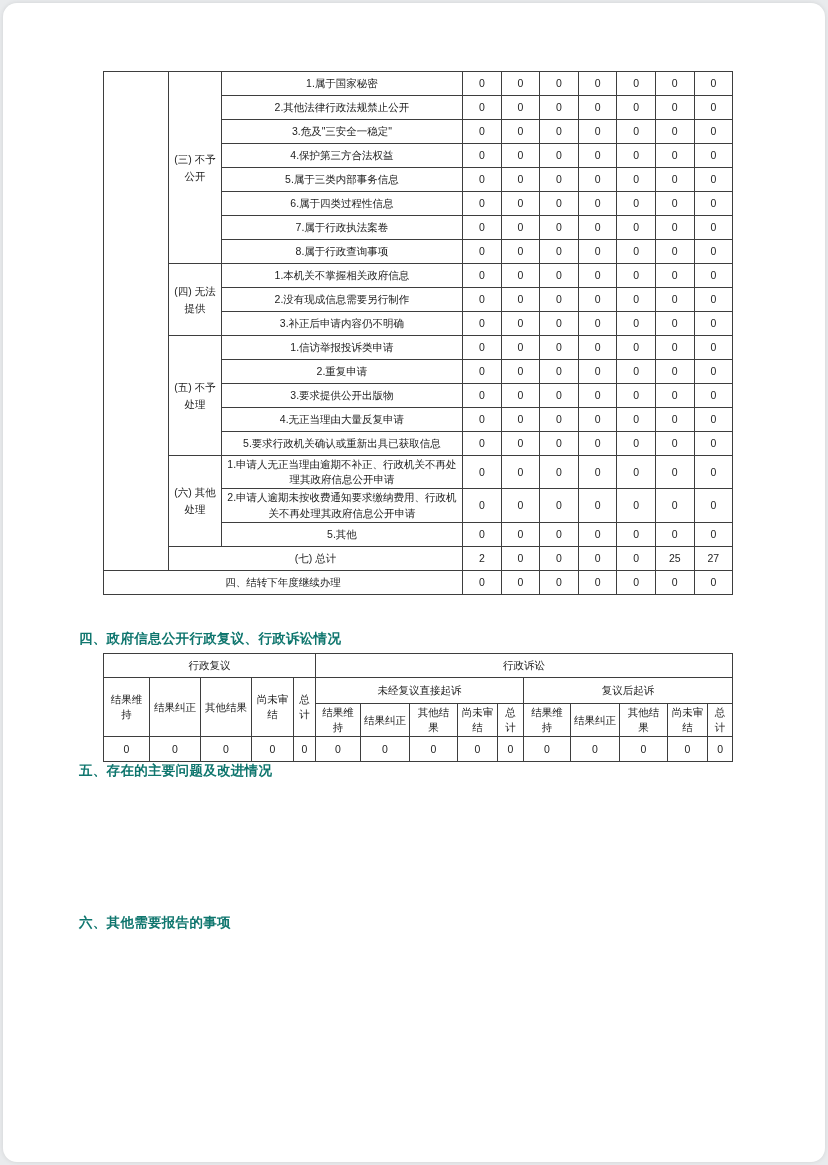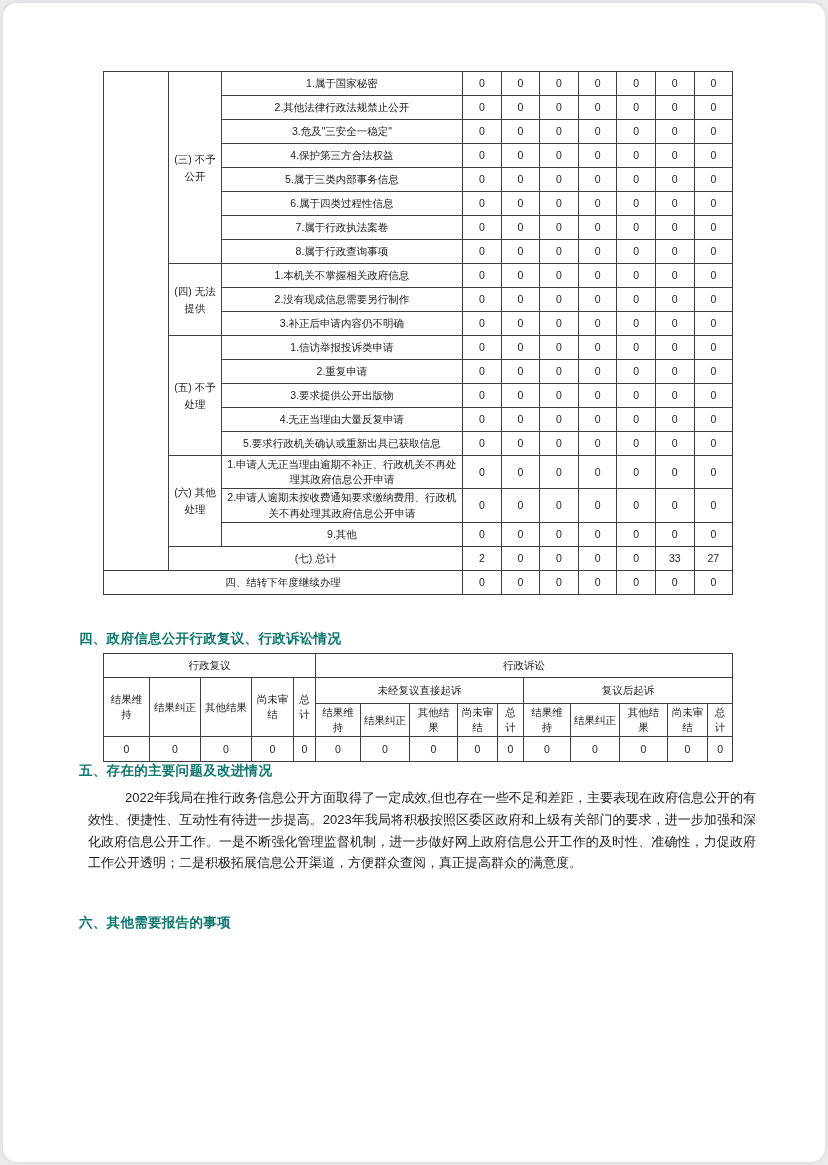--- a/index.html
+++ b/index.html
@@ -248,37 +248,37 @@
           <td>2.申请人逾期未按收费通知要求缴纳费用、行政机关不再处理其政府信息公开申请</td>
           <td>0</td>
           <td>0</td>
           <td>0</td>
           <td>0</td>
           <td>0</td>
           <td>0</td>
           <td>0</td>
         </tr>
         <tr>
-          <td>9.其他</td>
+          <td>5.其他</td>
           <td>0</td>
           <td>0</td>
           <td>0</td>
           <td>0</td>
           <td>0</td>
           <td>0</td>
           <td>0</td>
         </tr>
         <tr>
           <td colspan="2">(七) 总计</td>
           <td>2</td>
           <td>0</td>
           <td>0</td>
           <td>0</td>
           <td>0</td>
-          <td>33</td>
+          <td>25</td>
           <td>27</td>
         </tr>
         <tr>
           <td colspan="3">四、结转下年度继续办理</td>
           <td>0</td>
           <td>0</td>
           <td>0</td>
           <td>0</td>
           <td>0</td>
           <td>0</td>
@@ -347,17 +347,16 @@
           <td>0</td>
           <td>0</td>
           <td>0</td>
           <td>0</td>
           <td>0</td>
         </tr>
       </tbody>
   </table>
 
   <div id="s5-title" class="section-title">五、存在的主要问题及改进情况</div>
-  <div id="s5-para" class="para">2022年我局在推行政务信息公开方面取得了一定成效,但也存在一些不足和差距，主要表现在政府信息公开的有效性、便捷性、互动性有待进一步提高。2023年我局将积极按照区委区政府和上级有关部门的要求，进一步加强和深化政府信息公开工作。一是不断强化管理监督机制，进一步做好网上政府信息公开工作的及时性、准确性，力促政府工作公开透明；二是积极拓展信息公开渠道，方便群众查阅，真正提高群众的满意度。</div>
 
   <div id="s6-title" class="section-title">六、其他需要报告的事项</div>
 
 </div>
 
 </body></html>

